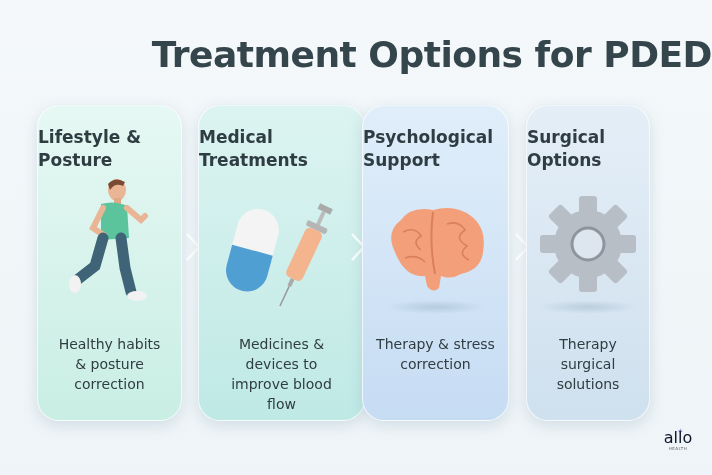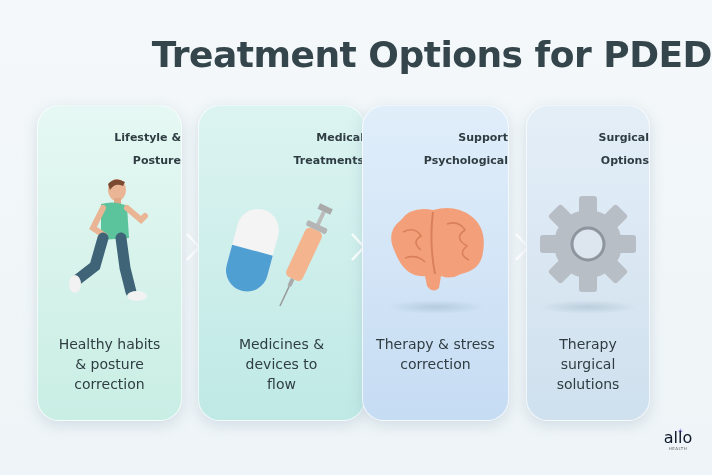--- a/index.html
+++ b/index.html
@@ -3,21 +3,21 @@
 <meta charset="utf-8">
 <style>
   *{box-sizing:border-box;margin:0;padding:0}
   body{width:712px;height:475px;background:linear-gradient(180deg,#f4f8fa 0%,#eef4f7 100%);font-family:"DejaVu Sans","Liberation Sans",sans-serif;position:relative;overflow:hidden;color:#2f3d42}
   .title{position:absolute;top:34px;left:0;width:712px;text-align:right;font-size:36px;font-weight:bold;color:#34454b;letter-spacing:-0.5px}
   .card{position:absolute;top:105px;height:316px;border-radius:22px;box-shadow:0 4px 14px rgba(120,150,170,0.25);border:1px solid rgba(255,255,255,0.7)}
   .c1{left:37px;width:145px;background:linear-gradient(180deg,#e6f8f3 0%,#c9eee4 100%)}
   .c2{left:198px;width:167px;background:linear-gradient(180deg,#dcf4f1 0%,#bfe9e5 100%)}
   .c3{left:362px;width:147px;background:linear-gradient(180deg,#e0eefa 0%,#c6dcf3 100%)}
   .c4{left:526px;width:124px;background:linear-gradient(180deg,#e4eef7 0%,#cfe0ee 100%)}
-  .ct{position:absolute;top:20px;left:0;width:100%;text-align:right;font-size:11px;font-weight:bold;line-height:23px;color:#2f3d42}
+  .ct{position:absolute;top:20px;left:0;width:100%;text-align:left;font-size:17px;font-weight:bold;line-height:23px;color:#2f3d42}
   .cd{position:absolute;top:228px;left:0;width:100%;text-align:center;font-size:14px;line-height:20px;color:#2f3d42;padding:0 6px}
   .ic{position:absolute;left:50%;top:70px;transform:translateX(-50%)}
   .shadow{position:absolute;left:50%;top:194px;width:100px;height:14px;transform:translateX(-50%);background:radial-gradient(ellipse,rgba(90,120,140,0.22),transparent 70%)}
   .chev{position:absolute;top:232px;width:18px;height:30px}
   .logo{position:absolute;left:660px;top:430px;text-align:center;width:36px}
   .logo .w{font-size:16px;font-weight:normal;color:#0f172a;line-height:16px}
   .logo .s{font-size:4px;color:#555;letter-spacing:0.5px}
   .spark{position:absolute;left:677px;top:427px;font-size:8px;color:#8a7ad8}
 </style>
 </head>
@@ -72,32 +72,33 @@
         <rect x="74" y="34" width="22" height="6" rx="2" fill="#b5b5b5"></rect>
         <rect x="76" y="40" width="18" height="54" rx="5" fill="#f3b48e"></rect>
         <rect x="83" y="94" width="4" height="8" fill="#aaa"></rect>
         <line x1="85" y1="102" x2="85" y2="124" stroke="#999" stroke-width="1.5"></line>
       </g>
     </svg>
   </div>
   <div class="cd">
       <div>Medicines &amp;</div>
       <div>devices to</div>
+      <div>improve blood</div>
       <div>flow</div>
     </div>
 </div>
 
 <svg class="chev" style="left:349px" viewBox="0 0 18 30">
     <path d="M3 2 L15 15 L3 28" stroke="#ffffff" stroke-width="2.5" fill="none" opacity="0.9"></path>
   </svg>
 
 <div class="card c3">
   <div class="ct">
+      <div>Psychological</div>
       <div>Support</div>
-      <div>Psychological</div>
     </div>
   <div class="ic" style="top:96px">
     <svg width="110" height="92" viewBox="0 0 110 92">
       <path d="M14 50 Q4 30 20 18 Q30 4 52 8 Q74 2 90 14 Q106 26 102 50 Q100 68 80 72 Q70 78 60 74 L58 86 Q52 92 46 84 L44 74 Q24 76 14 50Z" fill="#f3a07a"></path>
       <path d="M52 10 Q48 40 54 72" stroke="#d9805a" stroke-width="2" fill="none"></path>
       <path d="M22 30 Q34 24 40 34 Q30 40 40 48" stroke="#d9805a" stroke-width="1.6" fill="none"></path>
       <path d="M66 22 Q78 18 84 28 Q72 36 86 44 Q76 52 88 58" stroke="#d9805a" stroke-width="1.6" fill="none"></path>
       <path d="M24 56 Q36 52 44 60" stroke="#d9805a" stroke-width="1.6" fill="none"></path>
     </svg>
   </div>

